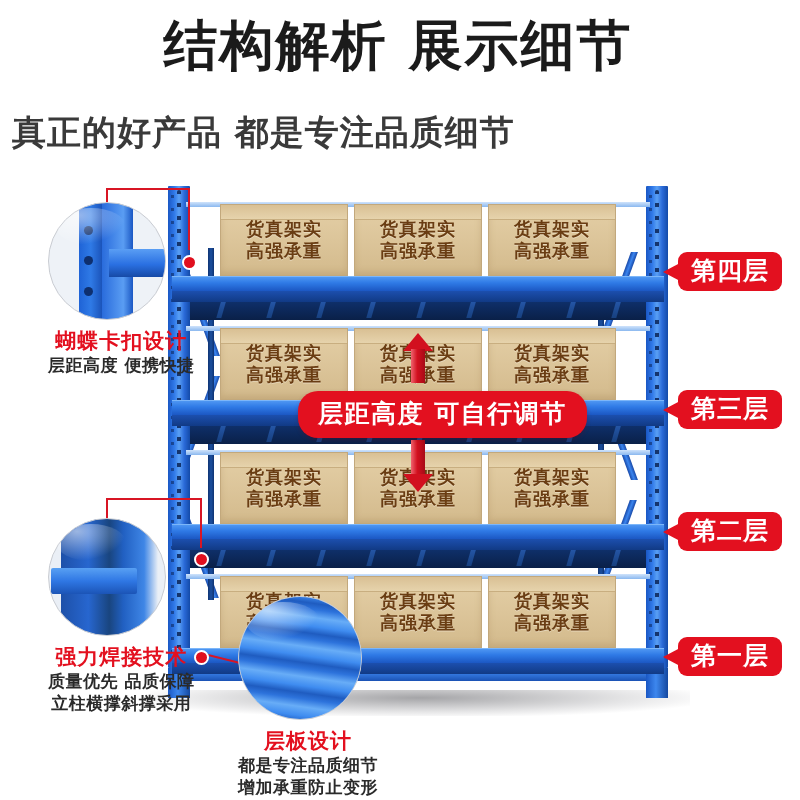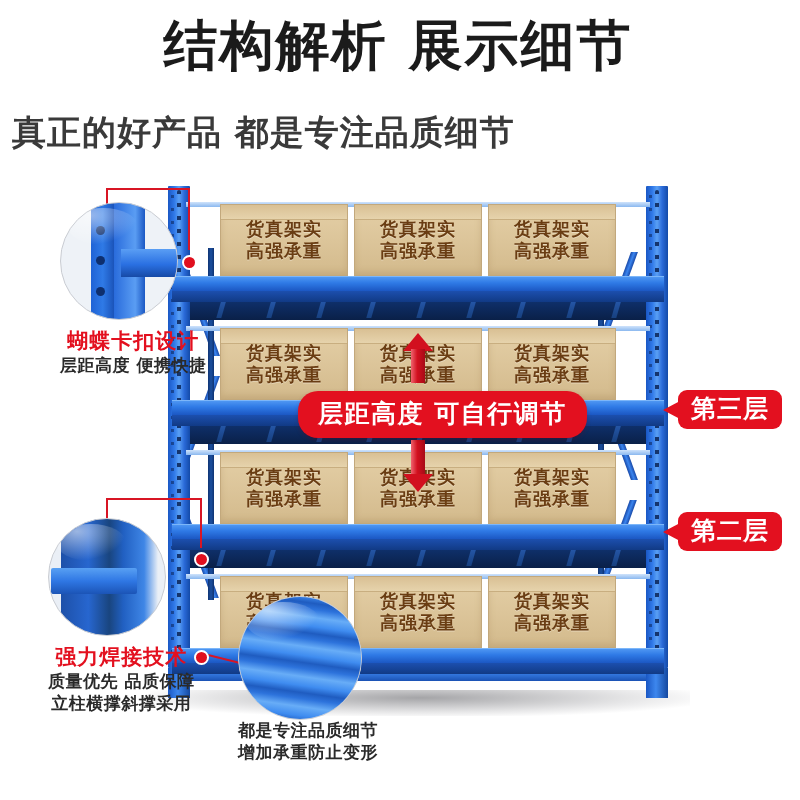--- a/index.html
+++ b/index.html
@@ -387,35 +387,43 @@
   <div class="arrow up" style="left:403px; top:333px; height:52px;">
     <div class="head"></div>
       <div class="stem"></div>
   </div>
   <div class="arrow down" style="left:403px; top:440px; height:52px;">
     <div class="stem"></div>
       <div class="head"></div>
   </div>
   <div class="banner">层距高度 可自行调节</div>
 
+  <div class="lvl-badge" style="left:678px; top:252px;">
+    <span class="ptr"></span>
+    <span>第四层</span>
+  </div>
   <div class="lvl-badge" style="left:678px; top:390px;">
     <span class="ptr"></span>
     <span>第三层</span>
   </div>
   <div class="lvl-badge" style="left:678px; top:512px;">
     <span class="ptr"></span>
     <span>第二层</span>
+  </div>
+  <div class="lvl-badge" style="left:678px; top:637px;">
+    <span class="ptr"></span>
+    <span>第一层</span>
   </div>
 
   <div class="lead" style="left:106px; top:188px; width:84px; height:2px;"></div>
   <div class="lead" style="left:106px; top:188px; width:2px; height:22px;"></div>
   <div class="lead" style="left:188px; top:188px; width:2px; height:62px;"></div>
   <div class="dot" style="left:182px; top:255px;"></div>
 
-  <div class="callout" style="left:60px; top:202px;">
+  <div class="callout" style="left:48px; top:202px;">
     <div class="bubble b1">
       <div class="hole" style="top:20%;"></div>
       <div class="hole" style="top:46%;"></div>
       <div class="hole" style="top:72%;"></div>
       <div class="armh"></div>
       <div class="gloss"></div>
     </div>
     <div class="co-title">蝴蝶卡扣设计</div>
     <div class="co-sub">层距高度 便携快捷</div>
   </div>
@@ -436,17 +444,18 @@
     <div class="co-sub">立柱横撑斜撑采用</div>
   </div>
 
   <div class="lead" style="left:200px; top:652px; width:62px; height:2px; transform:rotate(14deg); transform-origin:left center;"></div>
 
   <div class="callout" style="left:238px; top:596px;">
     <div class="bubble b3" style="width:124px; height:124px;">
       <div class="panel"></div>
       <div class="gloss"></div>
     </div>
+    <div class="co-title">层板设计</div>
     <div class="co-sub">都是专注品质细节</div>
     <div class="co-sub">增加承重防止变形</div>
   </div>
 
 </div>
 
 </body></html>

